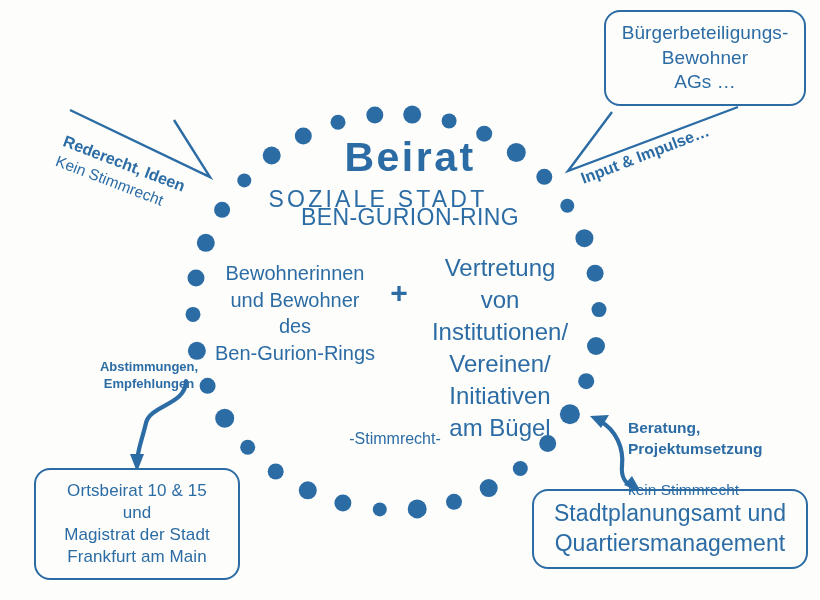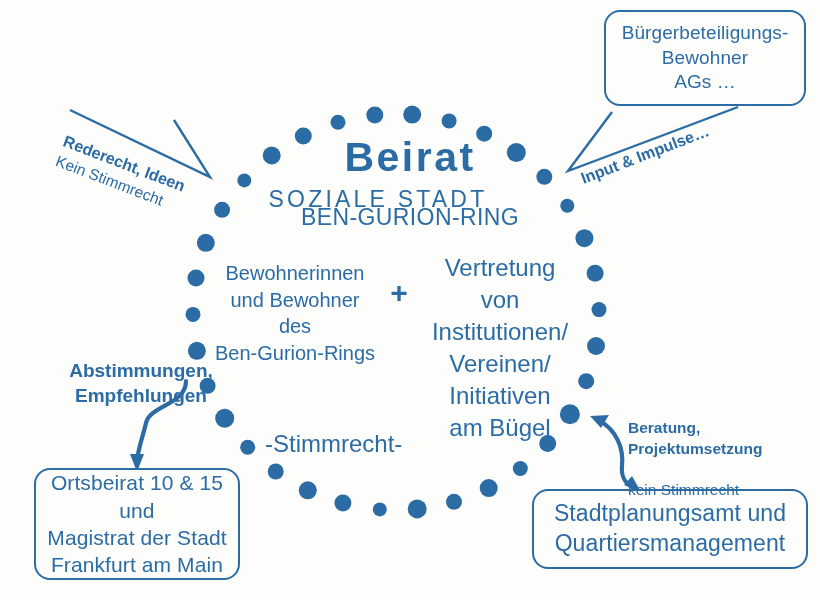--- a/index.html
+++ b/index.html
@@ -27,21 +27,21 @@
     justify-content:center;
     text-align:center;
     line-height:1.30;
     font-size:19px;
     letter-spacing:.1px;
   }
   .box span{display:block;white-space:pre-line;}
 
   #bubble-neighbourhood{left:34px;top:8px;width:208px;height:104px;font-size:19px;}
   #bubble-workshops{left:604px;top:10px;width:202px;height:96px;font-size:19px;}
-  #box-ortsbeirat{left:34px;top:468px;width:206px;height:112px;font-size:21px;}
+  #box-ortsbeirat{left:34px;top:468px;width:206px;height:112px;font-size:17px;}
   #box-stadtplanungsamt{left:532px;top:489px;width:276px;height:80px;font-size:23px;}
 
   
   .center-text{position:absolute;color:#2c6ca5;text-align:center;}
 
   #title-beirat{
     left:0;top:128px;width:820px;
     font-size:41px;font-weight:bold;letter-spacing:2.5px;margin-top:6px;
   }
   #title-soziale{
@@ -59,22 +59,22 @@
   }
   #plus-sign{
     left:385px;top:278px;width:28px;
     font-size:30px;font-weight:bold;line-height:1;text-align:center;
   }
   #col-right{
     left:415px;top:252px;width:170px;
     font-size:24px;line-height:1.33;white-space:pre-line;text-align:center;
   }
   #label-stimmrecht{
-    left:265px;top:430px;width:240px;
-    font-size:24px;text-align:left;
+    left:275px;top:430px;width:240px;
+    font-size:16px;text-align:center;
   }
 
   
   .rot-label{
     position:absolute;color:#2c6ca5;white-space:pre-line;line-height:1.30;
   }
   #label-rederecht{
     left:75px;top:112px;width:180px;
     font-size:16px;text-align:left;
     transform:rotate(21deg);transform-origin:0 0;
@@ -83,22 +83,22 @@
   #label-rederecht .l2{font-weight:normal;font-size:15.5px;}
 
   #label-input{
     left:578px;top:170px;width:190px;
     font-size:16px;font-weight:bold;text-align:left;
     transform:rotate(-21deg);transform-origin:0 0;
   }
 
   .straight-label{position:absolute;color:#2c6ca5;line-height:1.32;white-space:pre-line;}
   #label-abstimmungen{
-    left:46px;top:358px;width:190px;
-    font-size:19px;font-weight:bold;text-align:center;
+    left:54px;top:358px;width:190px;
+    font-size:13px;font-weight:bold;text-align:center;
   }
   #label-beratung{
     left:628px;top:398px;width:200px;
     font-size:15.5px;text-align:left;
   }
   #label-beratung .b1{font-weight:bold;display:block;}
   #label-beratung .b2{font-weight:normal;display:block;}
 </style>
 </head>
 <body>

